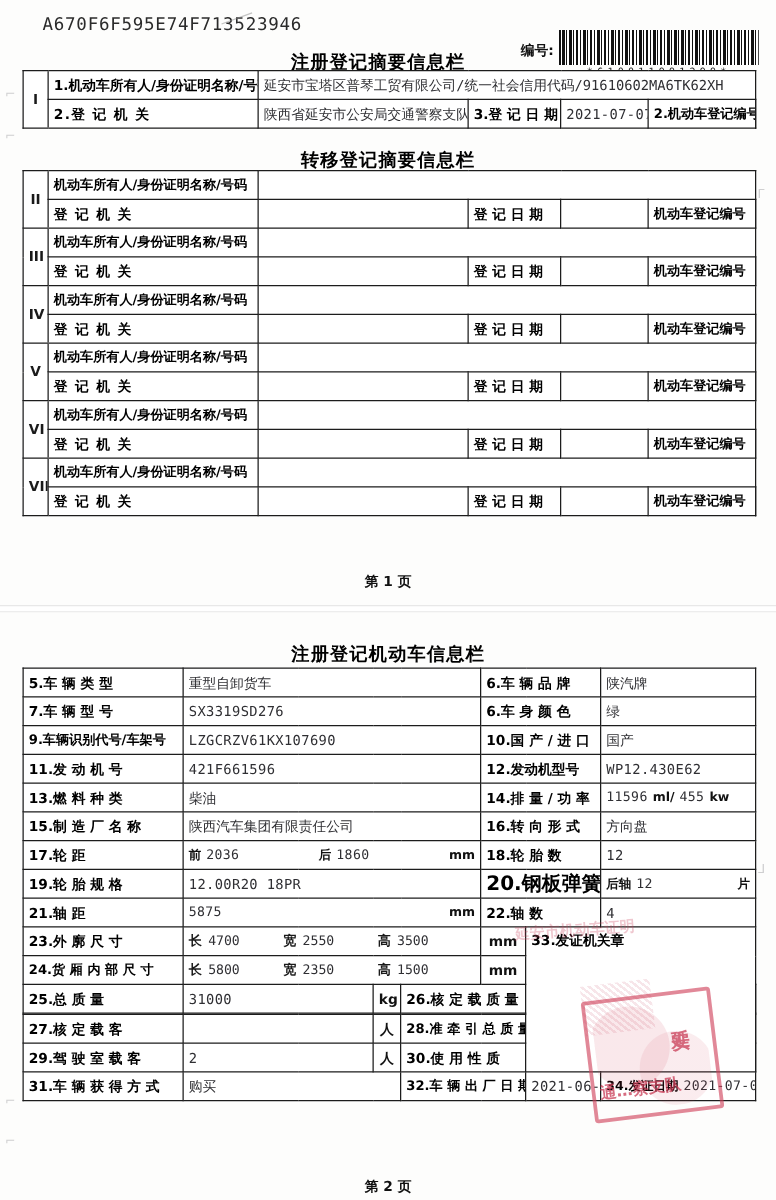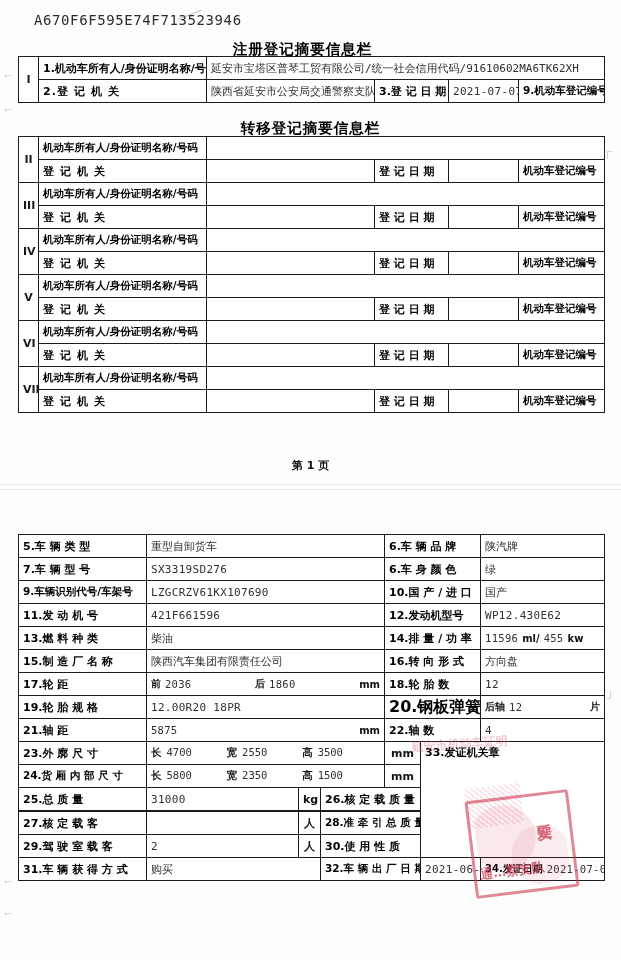--- a/index.html
+++ b/index.html
@@ -221,20 +221,27 @@
   #edge-6 { left: 4px; top: 908px; }
 </style>
 </head>
 <body>
 
 <div class="page page1">
 
   <div class="doccode">A670F6F595E74F713523946</div>
   <div class="doccode-strike"></div>
 
+  <div class="barcode-wrap">
+    <div class="barcode-label">编号:</div>
+    <div>
+      <div class="barcode"></div>
+      <div class="barcode-digits">*610011991299*</div>
+    </div>
+  </div>
 
   <div class="section-title" id="sec-title-1">注册登记摘要信息栏</div>
 
   <table class="grid" id="reg-table">
     <colgroup>
       <col style="width:20px">
         <col style="width:168px">
         <col style="width:168px">
       <col style="width:74px">
         <col style="width:70px">
@@ -244,21 +251,21 @@
         <tr>
       <td class="rownum" rowspan="2">I</td>
       <td class="lbl">1.机动车所有人/身份证明名称/号码</td>
       <td class="val val-tiny" colspan="4">延安市宝塔区普琴工贸有限公司/统一社会信用代码/91610602MA6TK62XH</td>
     </tr>
     <tr>
       <td class="lbl lbl-sp">2.登 记 机 关</td>
       <td class="val-cn">陕西省延安市公安局交通警察支队</td>
       <td class="lbl">3.登 记 日 期</td>
       <td class="val">2021-07-07</td>
-      <td class="lbl" style="font-size:10.5px">9.机动车登记编号</td>
+      <td class="lbl" style="font-size:10.5px">2.机动车登记编号</td>
       <td class="val">陕J77811</td>
     </tr>
   </tbody>
     </table>
 
   <div class="section-title" id="sec-title-2">转移登记摘要信息栏</div>
 
   <table class="grid" id="transfer-table">
     <colgroup>
       <col style="width:20px">
@@ -355,20 +362,21 @@
   <div class="edge-mark" id="edge-1">⌐</div>
   <div class="edge-mark" id="edge-2">⌐</div>
   <div class="edge-mark" id="edge-3">ᒥ</div>
   <div class="stamp" id="stamp-faint-3"></div>
 </div>
 
 <div class="page-gap"></div>
 
 <div class="page page2">
 
+  <div class="section-title" style="position:absolute;left:0;right:0;top:24px;">注册登记机动车信息栏</div>
 
   <table class="grid" style="position:absolute;left:18px;top:44px;width:586px;">
     <colgroup>
       <col style="width:128px">
         <col style="width:92px">
         <col style="width:60px">
         <col style="width:22px">
       <col style="width:64px">
         <col style="width:36px">
         <col style="width:60px">
@@ -560,20 +568,21 @@
       <td>
         <div class="flexcell">
           <span class="lbl" style="font-size:10px">34.发证日期</span>
           <span class="val">2021-07-07</span>
         </div>
       </td>
     </tr>
   </tbody>
     </table>
 
+  <div class="page-footer" id="footer-2" style="top:452px">第 2 页</div>
 </div>
 
 <div class="stamp" id="stamp-faint-1"></div>
 <div class="stamp" id="stamp-faint-2">延安市机动车证明</div>
 <div class="stamp" id="stamp-red"></div>
 <div id="stamp-red-text1">延安</div>
 <div id="stamp-red-text2">通…察支队</div>
 
 <div class="edge-mark" id="edge-4">ᒧ</div>
 <div class="edge-mark" id="edge-5">⌐</div>

